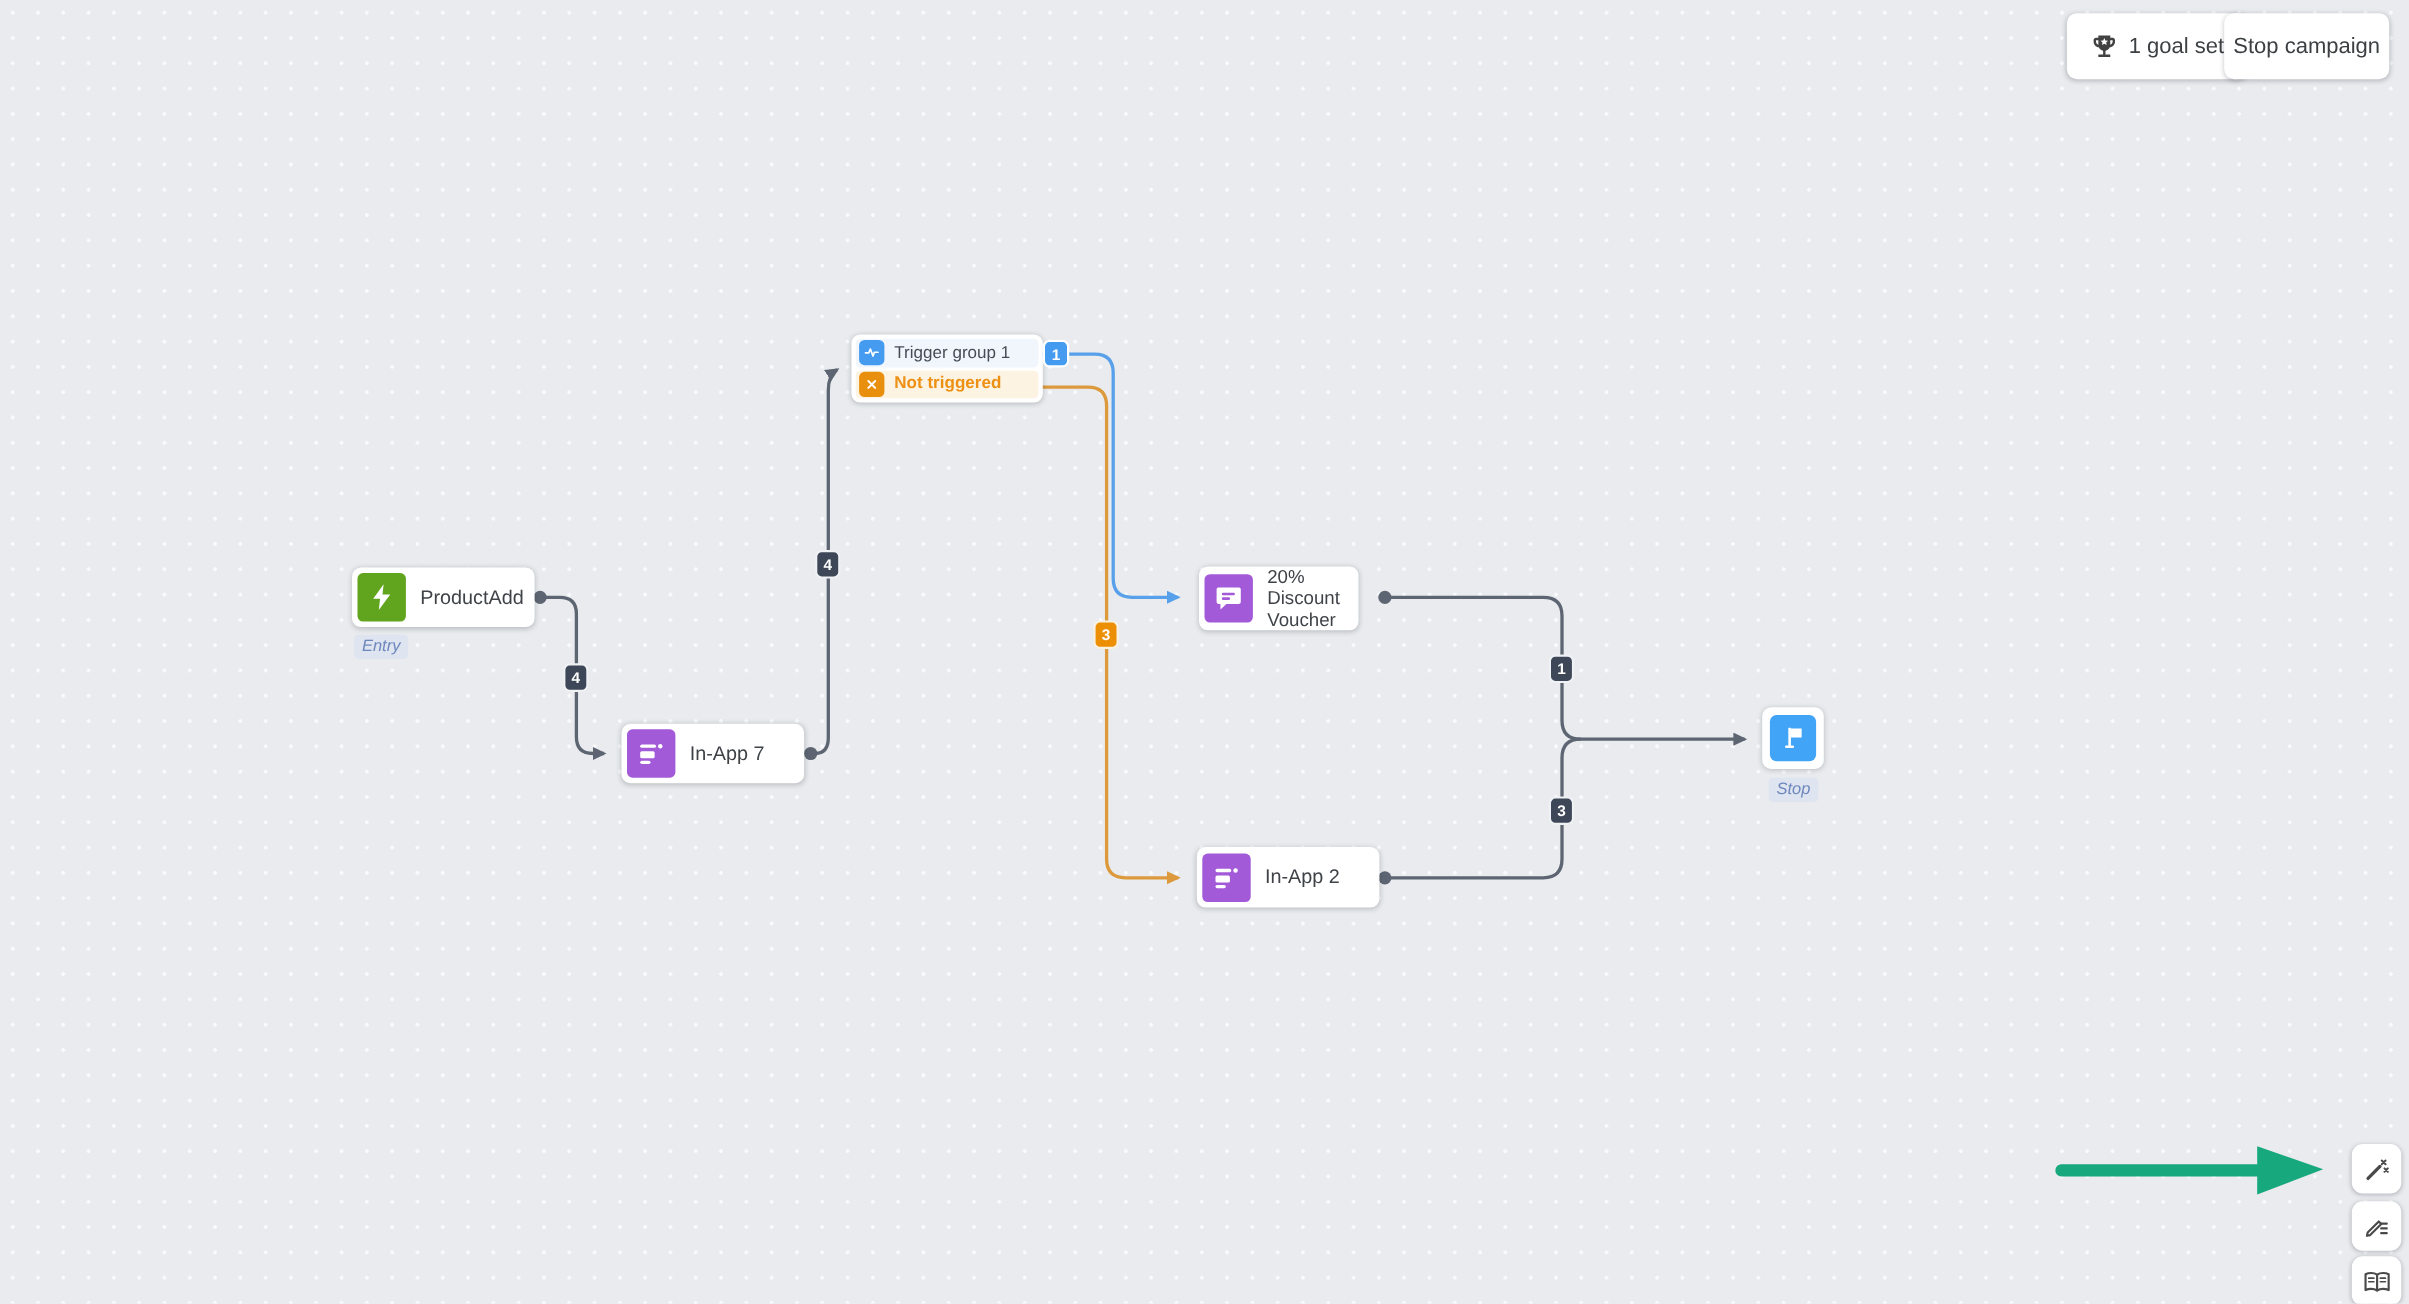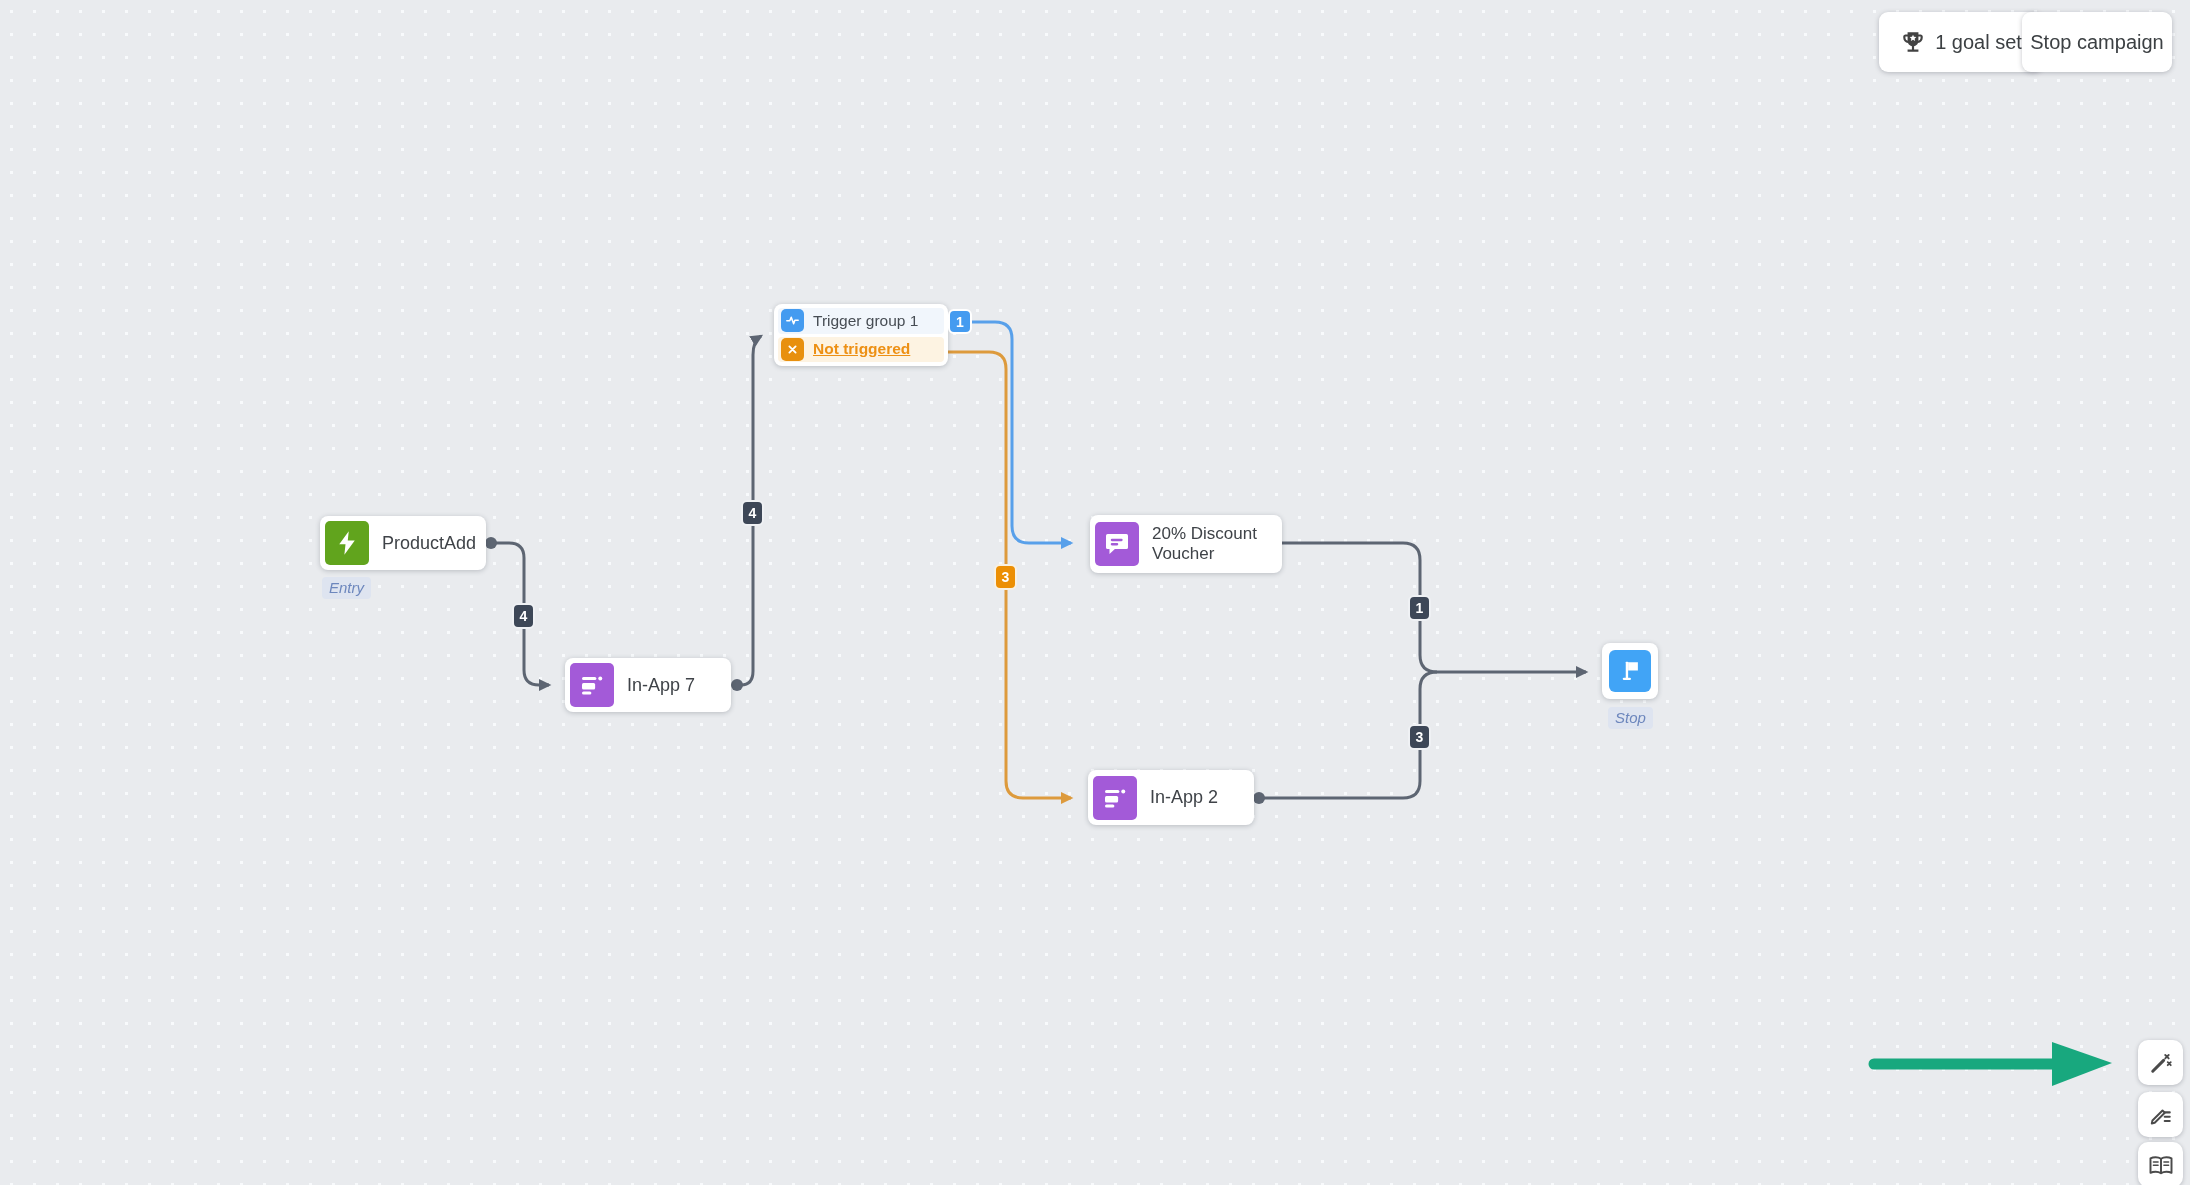--- a/index.html
+++ b/index.html
@@ -45,21 +45,21 @@
 
   .node.trigger{flex-direction:column;align-items:stretch;padding:4px;gap:3px;}
   .trow{display:flex;align-items:center;height:26px;border-radius:4px;padding:0 6px 0 3px;cursor:pointer;}
   .trow.bluebg{background:var(--trigger-row-blue-bg);}
   .trow.orangebg{background:var(--trigger-row-orange-bg);}
   .ticon{width:23px;height:23px;border-radius:5px;display:flex;align-items:center;justify-content:center;flex:0 0 auto;}
   .ticon svg{width:17px;height:17px;display:block;}
   .ticon.blue{background:var(--badge-blue);}
   .ticon.orange{background:var(--icon-orange);}
   .tlabel{margin-left:9px;font-size:15.5px;color:#474d54;white-space:nowrap;}
-  .tlabel.orangetxt{color:var(--text-orange);font-weight:bold;text-decoration:underline;}
+  .tlabel.orangetxt{color:var(--text-orange);font-weight:bold;}
 
   .node.exitnode{padding:7px;}
   .nicon.exiticon{width:42px;height:42px;border-radius:6px;}
 
   .tag{
     position:absolute;z-index:4;font-size:15px;color:var(--tag-text);
     background:var(--tag-bg);padding:2px 7px;border-radius:4px;line-height:1.2;font-style:italic;
   }
 
   .tb-btn{
@@ -156,21 +156,21 @@
     <div class="trow orangebg">
       <span class="ticon orange">
         <svg viewBox="0 0 24 24">
             <path d="M7.6 7.6 16.4 16.4 M16.4 7.6 7.6 16.4" stroke="#fff" stroke-width="2.6" stroke-linecap="round"></path>
           </svg>
       </span>
       <span class="tlabel orangetxt">Not triggered</span>
     </div>
   </div>
 
-  <div class="node" style="left:1090px;top:515px;width:192px;height:58px">
+  <div class="node" style="left:1090px;top:515px;width:145px;height:58px">
     <span class="nicon purple">
       <svg viewBox="0 0 24 24">
         <path d="M4.5 4h15a1.3 1.3 0 0 1 1.3 1.3v9.4a1.3 1.3 0 0 1-1.3 1.3h-9.2L6 20v-4H4.5a1.3 1.3 0 0 1-1.3-1.3V5.3A1.3 1.3 0 0 1 4.5 4z" fill="#fff"></path>
         <rect x="7" y="7.8" width="9.5" height="1.9" rx="0.9" fill="#a35ad8"></rect>
         <rect x="7" y="11.2" width="6" height="1.9" rx="0.9" fill="#a35ad8"></rect>
       </svg>
     </span>
     <span class="nlabel" style="font-size:17px">20% Discount Voucher</span>
   </div>
 

